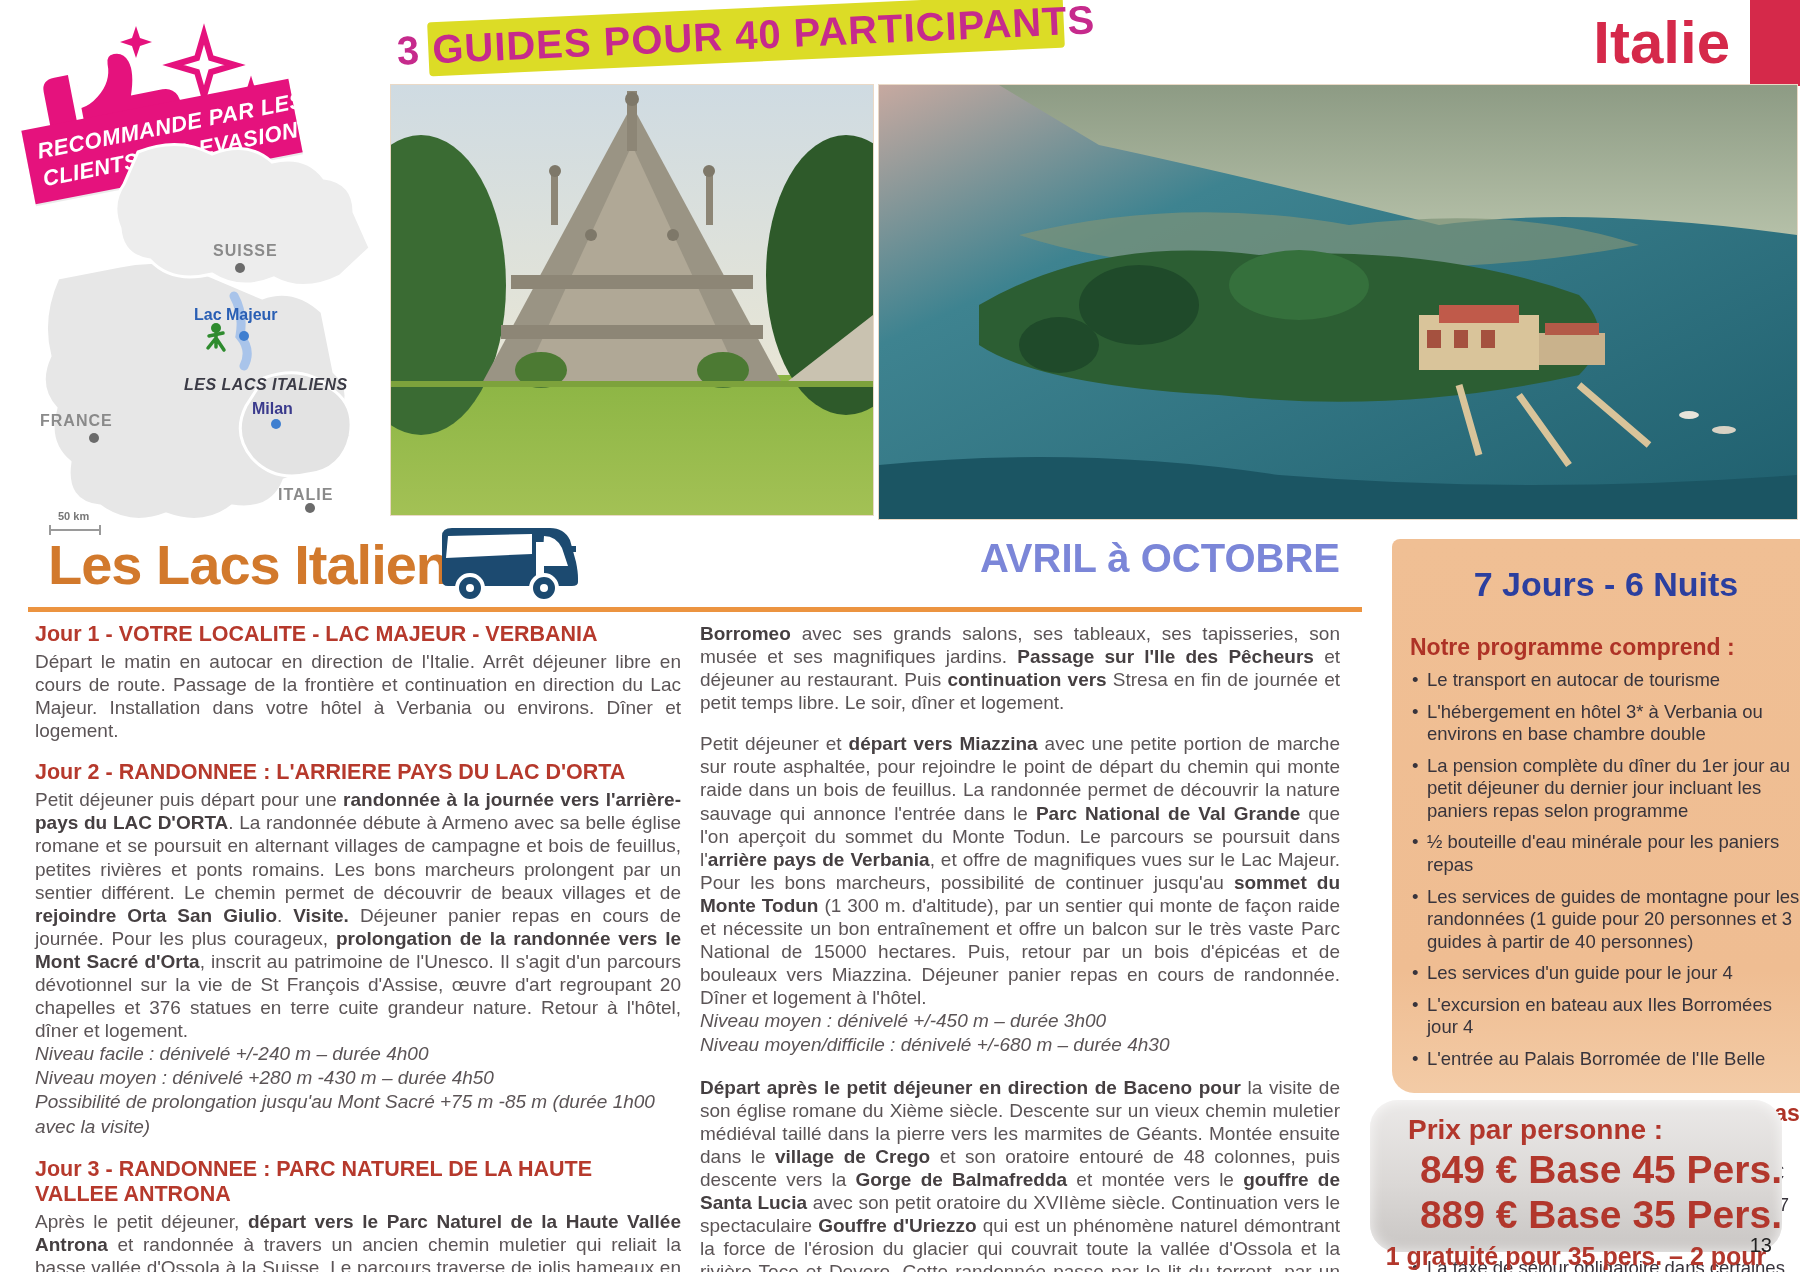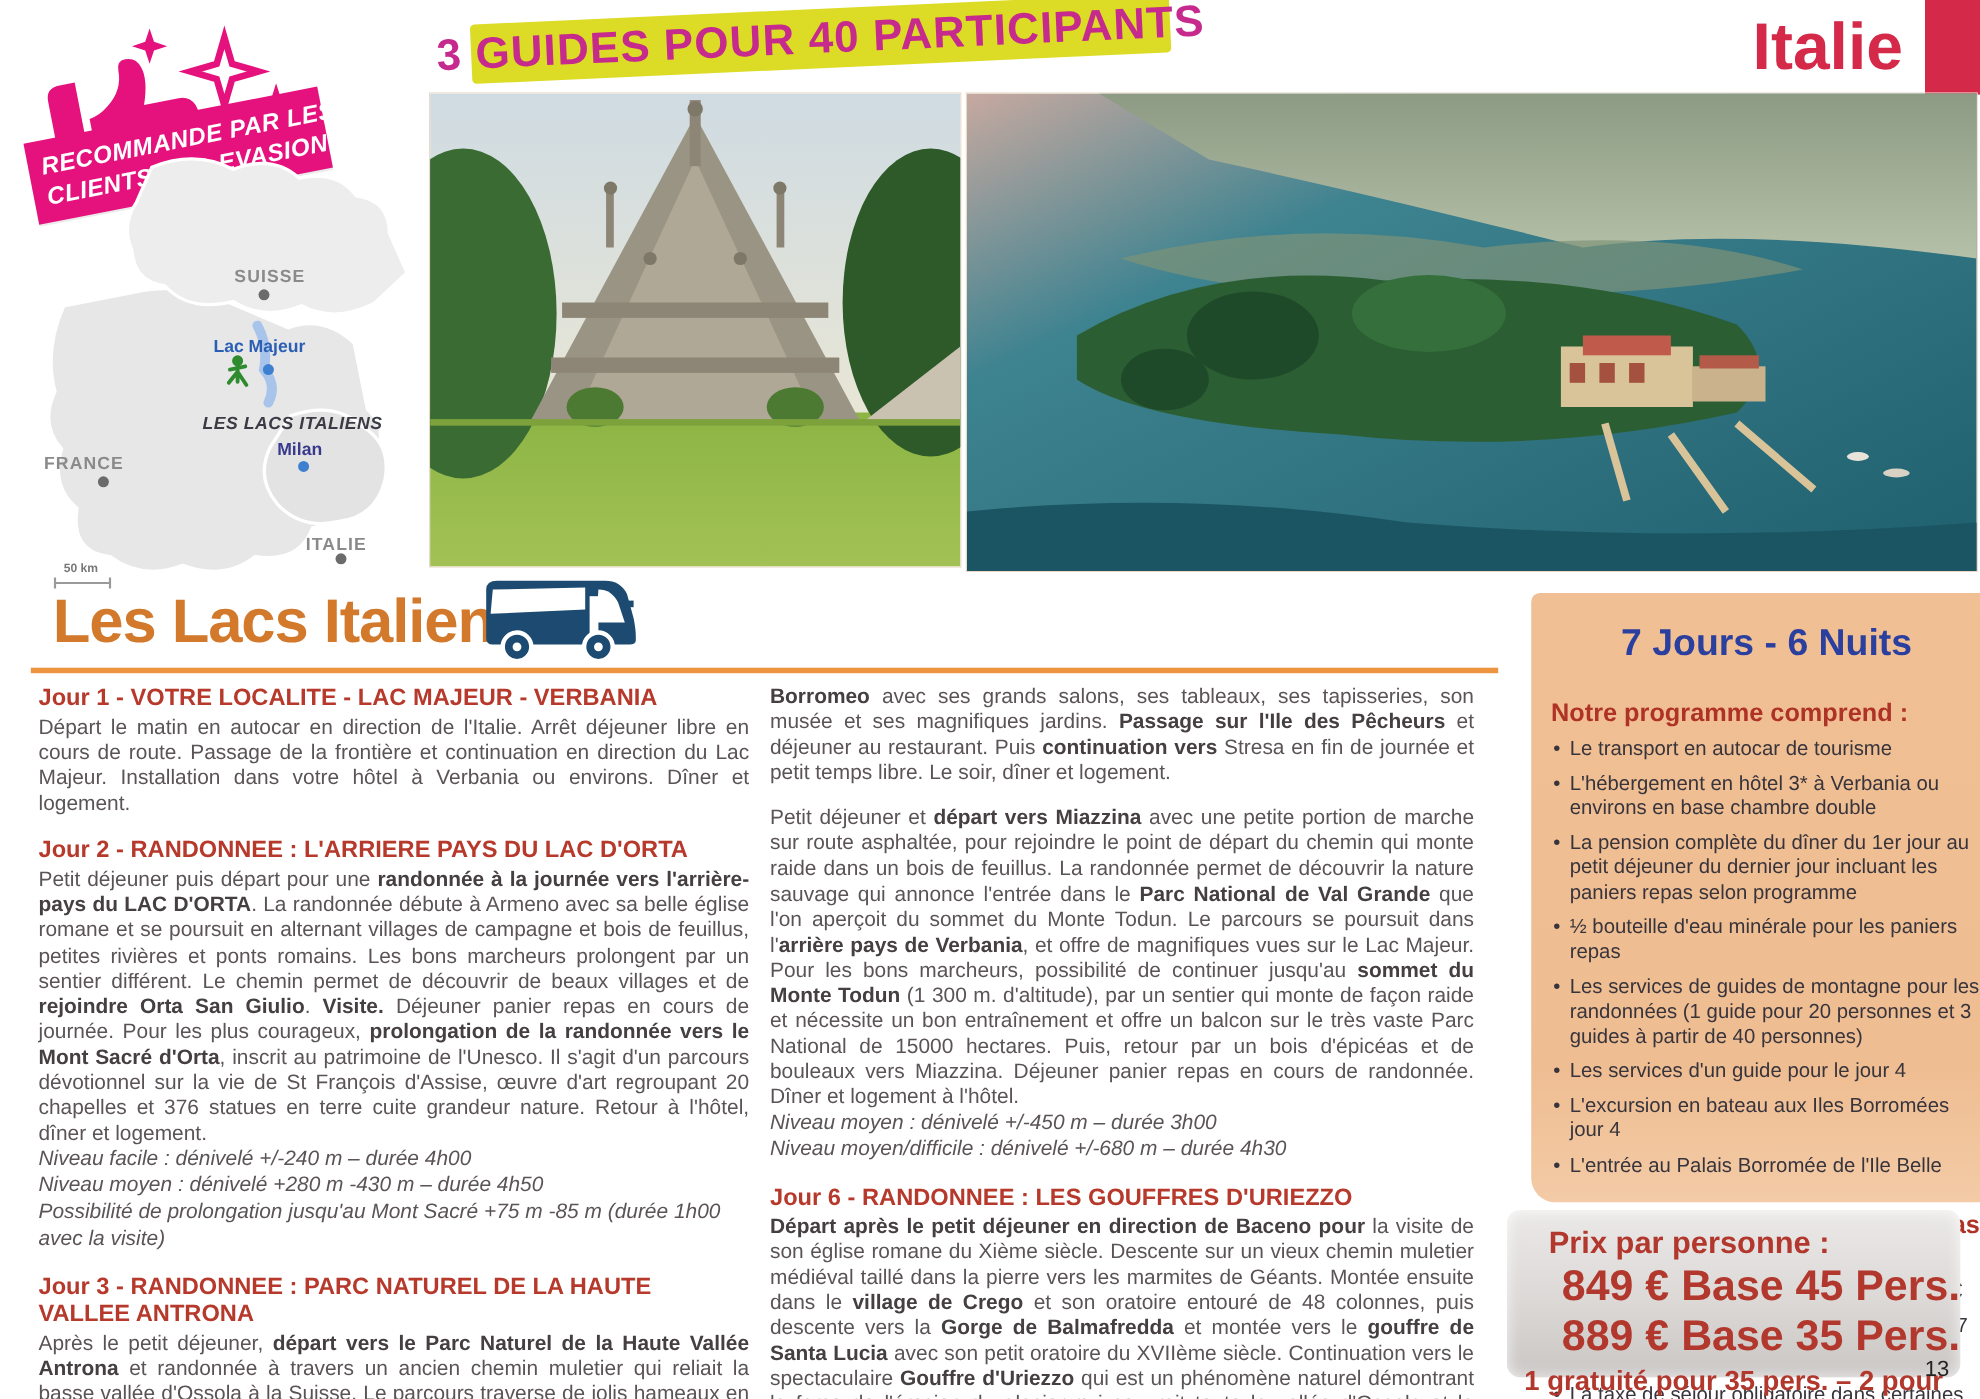--- a/index.html
+++ b/index.html
@@ -59,21 +59,21 @@
            background:linear-gradient(180deg,#f0bf94 0%,#efbd92 78%,#f3cba6 100%);
            border-radius:8px 8px 22px 22px;padding:0;box-sizing:border-box;margin-left:30px;}
   .duration{color:#2b3f9f;font-weight:bold;font-size:34px;text-align:center;margin:26px 10px 0;}
   .inc-title{color:#ae3226;font-weight:bold;font-size:23px;margin:30px 18px 8px;}
   .sidebar ul{list-style:none;margin:0 14px 0 18px;padding:0;}
   .sidebar li{position:relative;padding-left:17px;color:#38343c;font-size:18.5px;line-height:1.22;
               margin-bottom:9px;}
   .sidebar li::before{content:"•";position:absolute;left:2px;top:0;color:#38343c;}
 
   
-  .pricebox{position:absolute;left:1370px;top:1100px;width:412px;height:152px;border-radius:12px;
+  .pricebox{position:absolute;left:1370px;top:1100px;width:412px;height:152px;border-radius:28px;
             background:linear-gradient(180deg,#ebe9e8 0%,#dbd8d6 55%,#c9c6c4 100%);
             box-shadow:inset 0 0 14px rgba(255,255,255,.8);}
   .price-title{color:#b2372c;font-weight:bold;font-size:28px;margin:14px 0 2px 38px;}
   .price-line{color:#b2372c;font-weight:bold;font-size:39px;text-align:right;line-height:1.15;}
   .price-note{color:#b2372c;font-weight:bold;font-size:25px;text-align:center;margin-top:4px;}
 
   .page-num{position:absolute;right:28px;top:1234px;color:#222;font-size:20px;text-align:right;}
 </style>
 </head>
 <body>
@@ -210,20 +210,21 @@
       <path d="M112 16 Q124 16 130 28 L136 46 L110 46 Z" fill="#fff"></path>
       <rect x="104" y="22" width="8" height="38" fill="#fff"></rect>
       <circle cx="38" cy="68" r="13" fill="#1c4a70" stroke="#fff" stroke-width="4"></circle>
       <circle cx="112" cy="68" r="13" fill="#1c4a70" stroke="#fff" stroke-width="4"></circle>
       <circle cx="38" cy="68" r="4" fill="#fff"></circle>
       <circle cx="112" cy="68" r="4" fill="#fff"></circle>
       <rect x="136" y="26" width="8" height="6" fill="#1c4a70"></rect>
     </svg>
   </div>
   <div class="season">
+    <div class="s1">AVRIL à OCTOBRE</div>
   </div>
   <div class="orange-rule"></div>
 
   <div class="col col1">
       <div class="day">
         <div class="day-h">Jour 1 - VOTRE LOCALITE - LAC MAJEUR - VERBANIA</div>
         <p class="day-b"><span>Départ le matin en autocar en direction de l'Italie. Arrêt déjeuner libre en  cours de route. Passage de la frontière et continuation en direction du Lac Majeur. Installation dans votre hôtel à Verbania ou environs. Dîner et logement.</span></p>
       </div>
       <div class="day">
         <div class="day-h">Jour 2 - RANDONNEE : L'ARRIERE PAYS DU LAC D'ORTA</div>
@@ -240,21 +241,20 @@
   <div class="col col2">
       <div class="day">
         <p class="day-b"><b>Borromeo</b><span>  avec ses grands salons, ses tableaux, ses tapisseries, son musée et ses magnifiques jardins. </span><b>Passage sur l'Ile des Pêcheurs</b><span> et déjeuner au restaurant. Puis </span><b>continuation vers</b><span> Stresa en fin de journée et petit temps libre. Le soir, dîner et logement.</span></p>
       </div>
       <div class="day">
         <p class="day-b"><span>Petit déjeuner et </span><b>départ vers Miazzina</b><span> avec une petite portion de marche sur route asphaltée, pour rejoindre le point de départ du chemin qui monte raide dans un bois de feuillus. La randonnée permet de découvrir la nature sauvage qui annonce l'entrée dans le </span><b>Parc National de Val Grande</b><span> que l'on aperçoit du sommet du Monte Todun. Le parcours se poursuit dans l'</span><b>arrière pays de Verbania</b><span>, et offre de magnifiques vues sur le Lac Majeur. Pour les bons marcheurs, possibilité de continuer jusqu'au </span><b>sommet du Monte Todun</b><span> (1 300 m. d'altitude), par un sentier qui monte de façon raide et nécessite un bon entraînement et offre un balcon sur le très vaste Parc National de 15000 hectares. Puis, retour par un bois d'épicéas et de bouleaux vers Miazzina. Déjeuner panier repas en cours de randonnée. Dîner et logement à l'hôtel.</span></p>
         <div class="day-n">Niveau moyen : dénivelé +/-450 m – durée 3h00</div>
         <div class="day-n">Niveau moyen/difficile : dénivelé +/-680 m – durée 4h30</div>
       </div>
       <div class="day">
-        <div class="day-h">Jour 6 - RANDONNEE : LES GOUFFRES D'URIEZZO</div>
         <p class="day-b"><b>Départ après le petit déjeuner en direction de Baceno pour</b><span> la visite de son église romane du Xième siècle. Descente sur un vieux chemin muletier médiéval taillé dans la pierre vers les marmites de Géants. Montée ensuite dans le </span><b>village de Crego</b><span> et son oratoire entouré de 48 colonnes, puis descente vers la </span><b>Gorge de Balmafredda</b><span> et montée vers le </span><b>gouffre de Santa Lucia</b><span> avec son petit oratoire du XVIIème siècle. Continuation vers le spectaculaire </span><b>Gouffre d'Uriezzo</b><span> qui est un phénomène naturel démontrant la force de l'érosion du glacier qui couvrait toute la vallée d'Ossola et la rivière Toce et Devero. Cette randonnée passe par le lit du torrent, par un ravin sinueux. Possibilité de prolongation en début de randonnée pour les bons marcheurs. Dîner et logement à l'hôtel.à l'hôtel.</span></p>
       </div>
     </div>
 
   <div class="sidebar">
     <div class="duration">7 Jours - 6 Nuits</div>
     <div class="inc-title">Notre programme comprend :</div>
     <ul>
         <li>Le transport en autocar de tourisme</li>
         <li>L'hébergement en hôtel 3* à Verbania ou environs en base chambre double</li>

